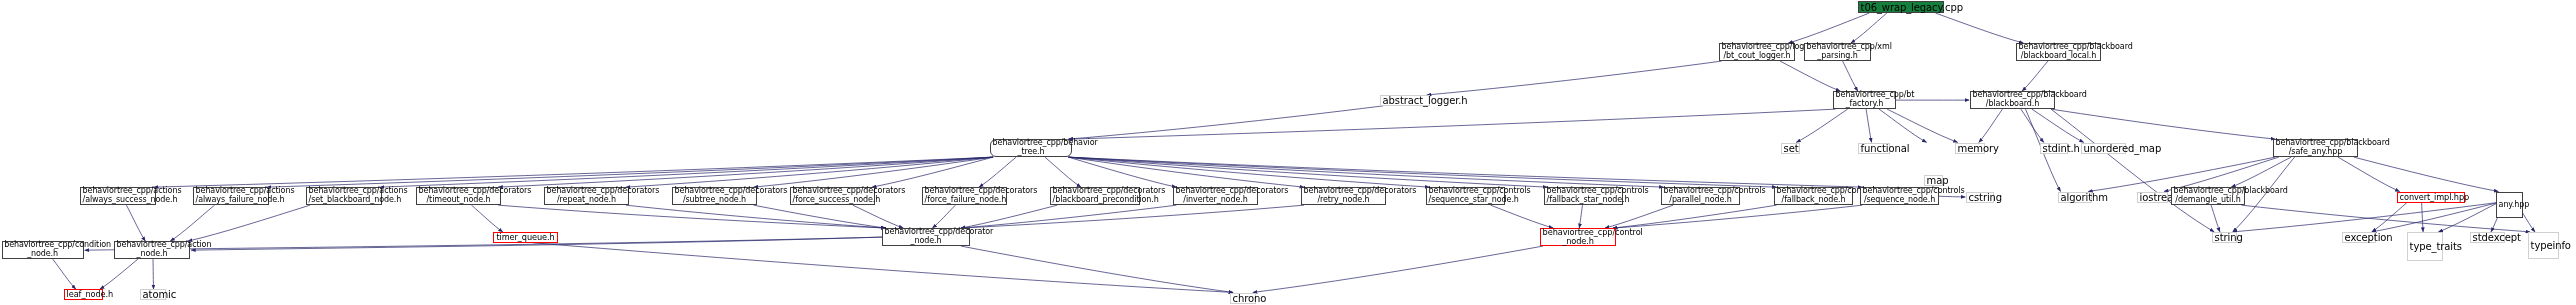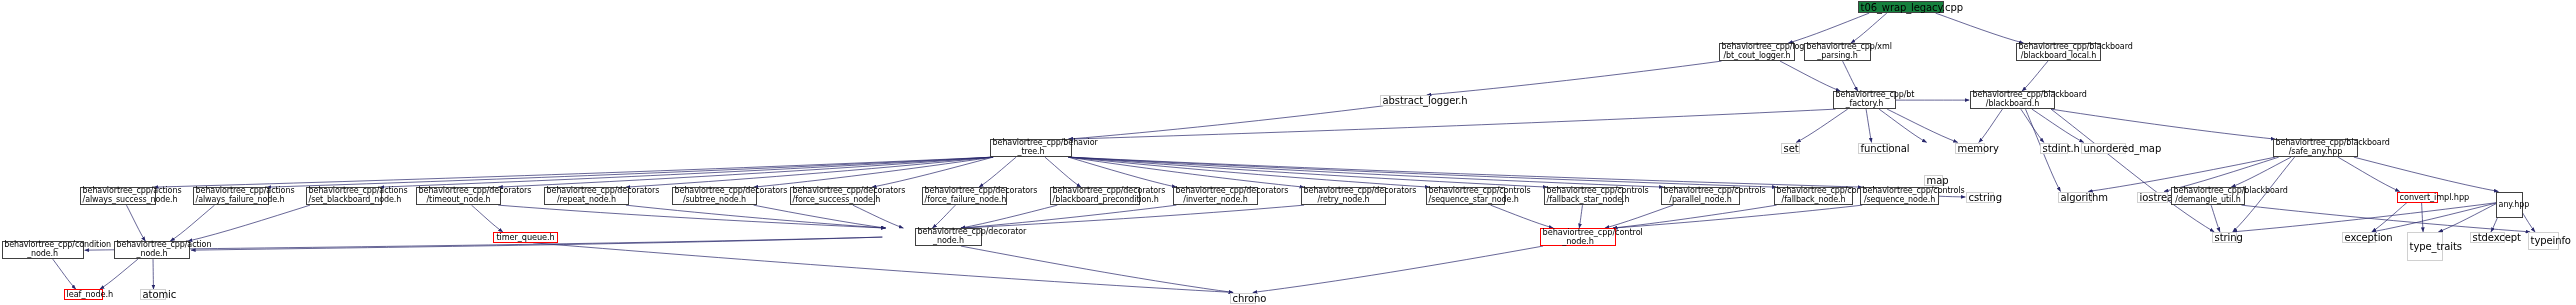--- a/index.html
+++ b/index.html
@@ -159,21 +159,21 @@
 /bt_cout_logger.h</span></div>
       <div class="node strong" style="left: 1804px; top: 43px; width: 67px; height: 18px;"><span class="lbl">behaviortree_cpp/xml
 _parsing.h</span></div>
       <div class="node strong" style="left: 2016px; top: 43px; width: 85px; height: 18px;"><span class="lbl">behaviortree_cpp/blackboard
 /blackboard_local.h</span></div>
       <div class="node strong" style="left: 1833px; top: 91px; width: 63px; height: 18px;"><span class="lbl">behaviortree_cpp/bt
 _factory.h</span></div>
       <div class="node strong" style="left: 1970px; top: 91px; width: 85px; height: 18px;"><span class="lbl">behaviortree_cpp/blackboard
 /blackboard.h</span></div>
       <div class="node sys" style="left: 1380px; top: 95px; width: 50px; height: 11px;"><span class="lbl">abstract_logger.h</span></div>
-      <div class="node strong" style="left: 990px; top: 139px; width: 82px; height: 18px;"><span class="lbl">behaviortree_cpp/behavior
+      <div class="node strong" style="left: 990px; top: 139px; width: 82px; height: 18px; border-radius: 6px;"><span class="lbl">behaviortree_cpp/behavior
 _tree.h</span></div>
       <div class="node sys" style="left: 1781px; top: 143px; width: 18.6px; height: 11px;"><span class="lbl">set</span></div>
       <div class="node sys" style="left: 1858px; top: 143px; width: 32px; height: 11px;"><span class="lbl">functional</span></div>
       <div class="node sys" style="left: 1924px; top: 143px; width: 19px; height: 11px; margin-top: 32px;"><span class="lbl">map</span></div>
       <div class="node sys" style="left: 1955px; top: 143px; width: 30px; height: 11px;"><span class="lbl">memory</span></div>
       <div class="node sys" style="left: 2040px; top: 143px; width: 28px; height: 11px;"><span class="lbl">stdint.h</span></div>
       <div class="node sys" style="left: 2081px; top: 143px; width: 45px; height: 11px;"><span class="lbl">unordered_map</span></div>
       <div class="node strong" style="left: 2273px; top: 139px; width: 85px; height: 18px;"><span class="lbl">behaviortree_cpp/blackboard
 /safe_any.hpp</span></div>
       <div class="node strong" style="left: 80px; top: 187px; width: 76px; height: 18px;"><span class="lbl">behaviortree_cpp/actions
@@ -206,32 +206,32 @@
 /parallel_node.h</span></div>
       <div class="node strong" style="left: 1774px; top: 187px; width: 79px; height: 18px;"><span class="lbl">behaviortree_cpp/controls
 /fallback_node.h</span></div>
       <div class="node strong" style="left: 1860px; top: 187px; width: 79px; height: 18px;"><span class="lbl">behaviortree_cpp/controls
 /sequence_node.h</span></div>
       <div class="node sys" style="left: 1966px; top: 192px; width: 28px; height: 11px;"><span class="lbl">cstring</span></div>
       <div class="node sys" style="left: 2058px; top: 192px; width: 34px; height: 11px;"><span class="lbl">algorithm</span></div>
       <div class="node sys" style="left: 2137px; top: 192px; width: 31px; height: 11px;"><span class="lbl">iostream</span></div>
       <div class="node strong" style="left: 2171px; top: 187px; width: 74px; height: 18px;"><span class="lbl">behaviortree_cpp/blackboard
 /demangle_util.h</span></div>
-      <div class="node missing" style="left: 2397px; top: 192px; width: 41px; height: 11px;"><span class="lbl">convert_impl.hpp</span></div>
+      <div class="node missing" style="left: 2397px; top: 192px; width: 68px; height: 11px;"><span class="lbl">convert_impl.hpp</span></div>
       <div class="node strong" style="left: 2496px; top: 192px; width: 27px; height: 26px;"><span class="lbl">any.hpp</span></div>
       <div class="node missing" style="left: 493px; top: 232px; width: 65px; height: 11px;"><span class="lbl">timer_queue.h</span></div>
-      <div class="node strong" style="left: 882px; top: 228px; width: 67px; height: 18px; margin-left: 33px;"><span class="lbl">behaviortree_cpp/decorator
+      <div class="node strong" style="left: 882px; top: 228px; width: 88px; height: 18px;"><span class="lbl">behaviortree_cpp/decorator
 _node.h</span></div>
       <div class="node missing" style="left: 1540px; top: 228px; width: 76px; height: 18px;"><span class="lbl">behaviortree_cpp/control
 _node.h</span></div>
       <div class="node sys" style="left: 2212px; top: 232px; width: 25px; height: 11px;"><span class="lbl">string</span></div>
       <div class="node sys" style="left: 2342px; top: 232px; width: 34px; height: 11px;"><span class="lbl">exception</span></div>
       <div class="node sys" style="left: 2407px; top: 232px; width: 36px; height: 29px;"><span class="lbl">type_traits</span></div>
       <div class="node sys" style="left: 2470px; top: 232px; width: 35px; height: 11px;"><span class="lbl">stdexcept</span></div>
-      <div class="node sys" style="left: 2528px; top: 232px; width: 31px; height: 18px;"><span class="lbl">typeinfo</span></div>
+      <div class="node sys" style="left: 2528px; top: 232px; width: 31px; height: 27px;"><span class="lbl">typeinfo</span></div>
       <div class="node strong" style="left: 1.6px; top: 241px; width: 82px; height: 18px;"><span class="lbl">behaviortree_cpp/condition
 _node.h</span></div>
       <div class="node strong" style="left: 114px; top: 241px; width: 76px; height: 18px;"><span class="lbl">behaviortree_cpp/action
 _node.h</span></div>
       <div class="node missing" style="left: 64px; top: 289px; width: 39px; height: 11px;"><span class="lbl">leaf_node.h</span></div>
       <div class="node sys" style="left: 140px; top: 289px; width: 26px; height: 11px;"><span class="lbl">atomic</span></div>
       <div class="node sys" style="left: 1230px; top: 293px; width: 26px; height: 11px;"><span class="lbl">chrono</span></div>
     </div>
 </div>
 

